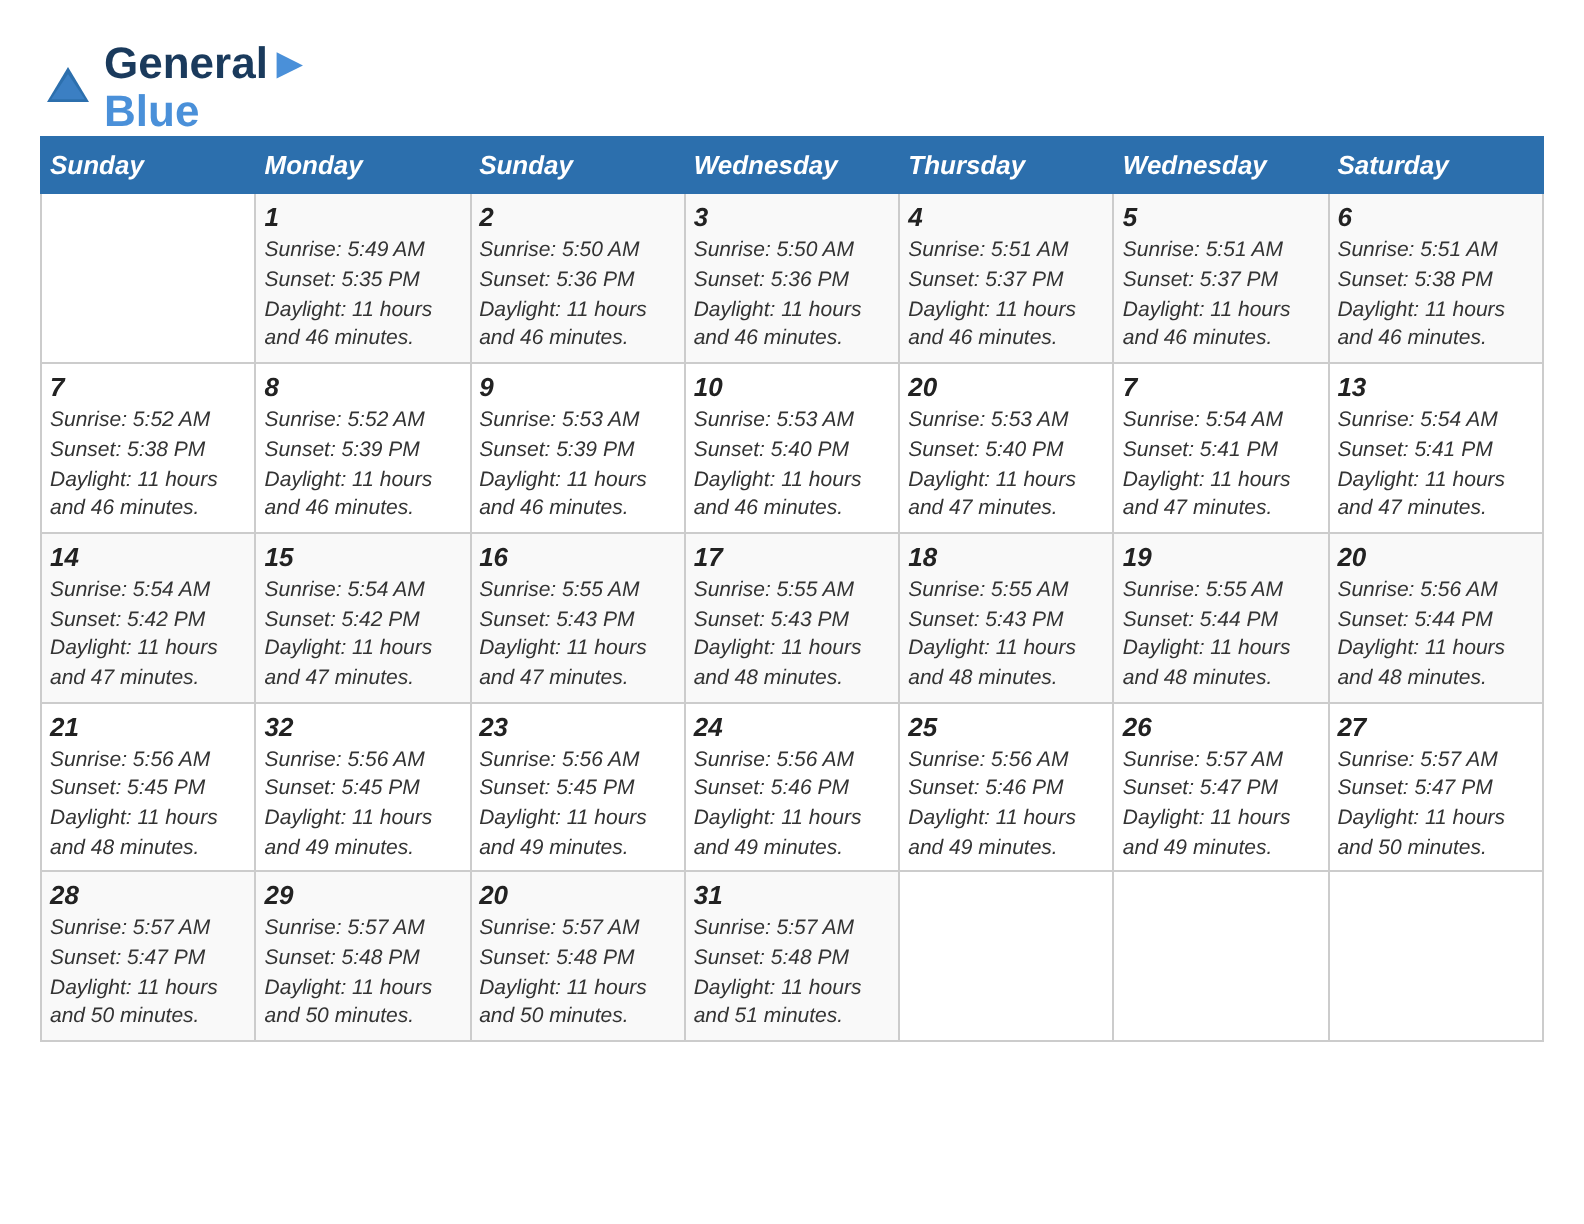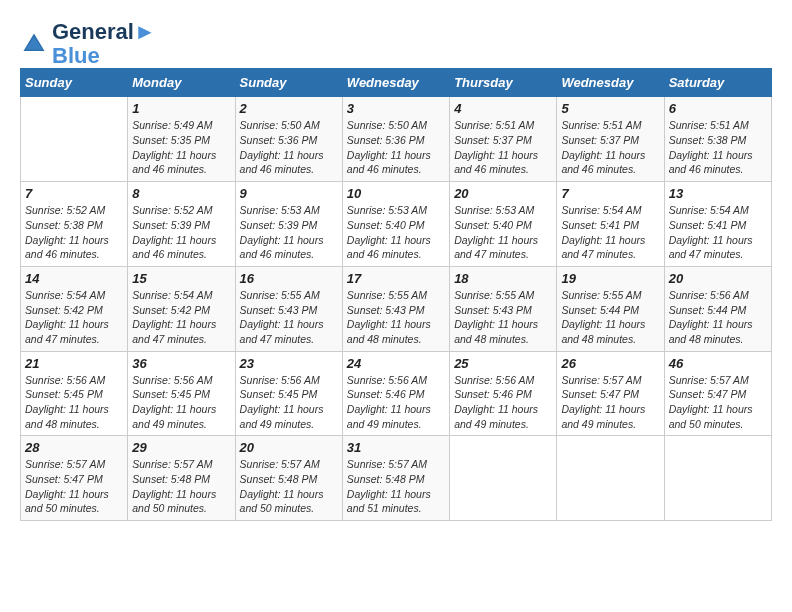--- a/index.html
+++ b/index.html
@@ -265,21 +265,21 @@
       </tr>
       <tr>
         <td>
           <span class="day-number">21</span>
           <div class="day-info" style="white-space: pre-line;">Sunrise: 5:56 AM
 Sunset: 5:45 PM
 Daylight: 11 hours
 and 48 minutes.</div>
         </td>
         <td>
-          <span class="day-number">36</span>
+          <span class="day-number">32</span>
           <div class="day-info" style="white-space: pre-line;">Sunrise: 5:56 AM
 Sunset: 5:45 PM
 Daylight: 11 hours
 and 49 minutes.</div>
         </td>
         <td>
           <span class="day-number">23</span>
           <div class="day-info" style="white-space: pre-line;">Sunrise: 5:56 AM
 Sunset: 5:45 PM
 Daylight: 11 hours
@@ -300,21 +300,21 @@
 and 49 minutes.</div>
         </td>
         <td>
           <span class="day-number">26</span>
           <div class="day-info" style="white-space: pre-line;">Sunrise: 5:57 AM
 Sunset: 5:47 PM
 Daylight: 11 hours
 and 49 minutes.</div>
         </td>
         <td>
-          <span class="day-number">46</span>
+          <span class="day-number">27</span>
           <div class="day-info" style="white-space: pre-line;">Sunrise: 5:57 AM
 Sunset: 5:47 PM
 Daylight: 11 hours
 and 50 minutes.</div>
         </td>
       </tr>
       <tr>
         <td>
           <span class="day-number">28</span>
           <div class="day-info" style="white-space: pre-line;">Sunrise: 5:57 AM

